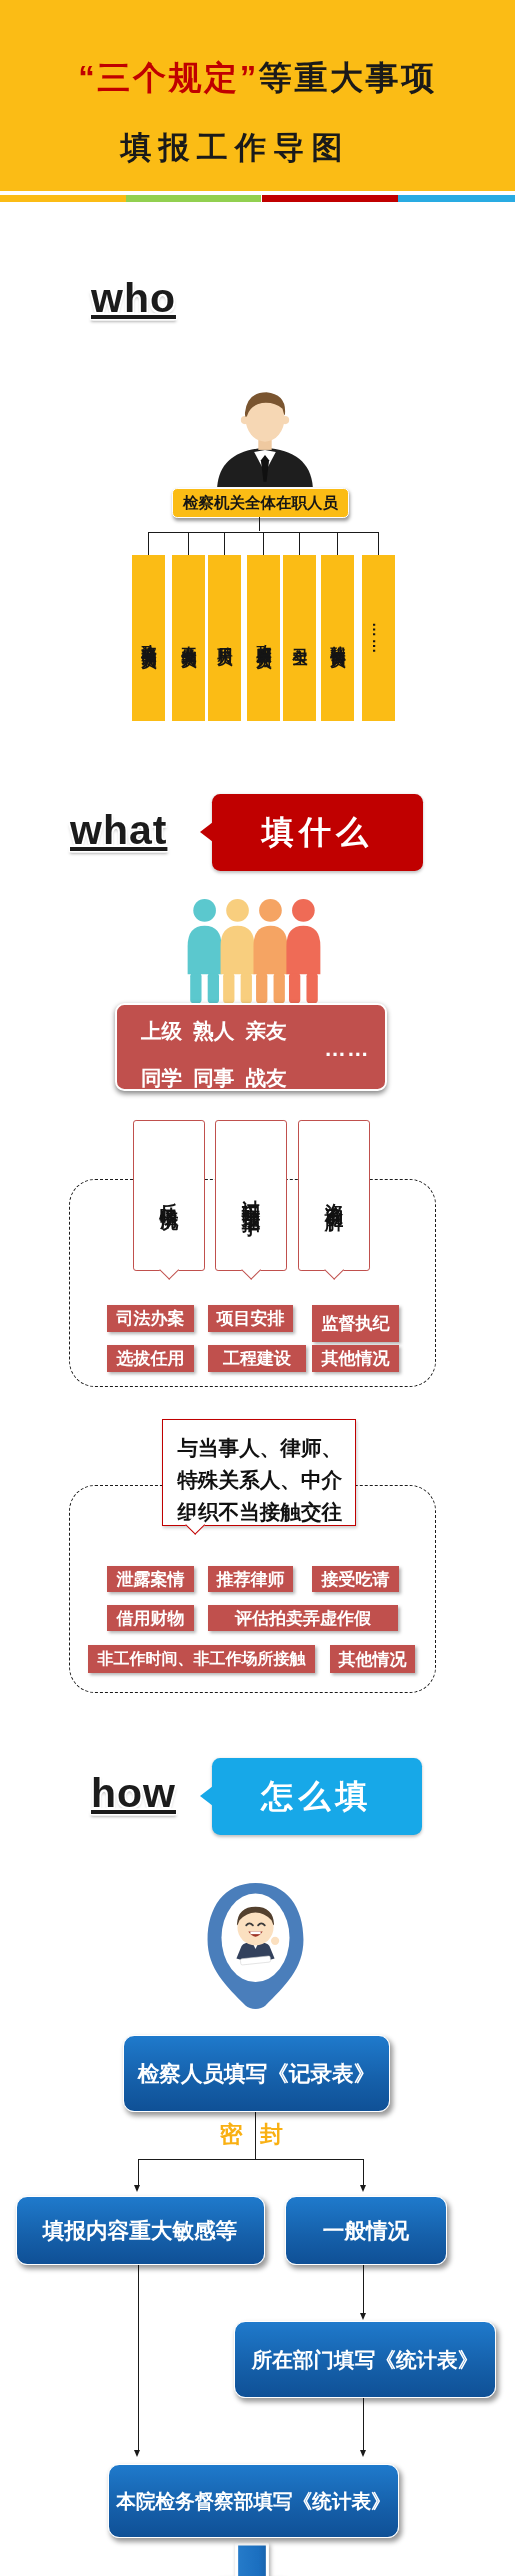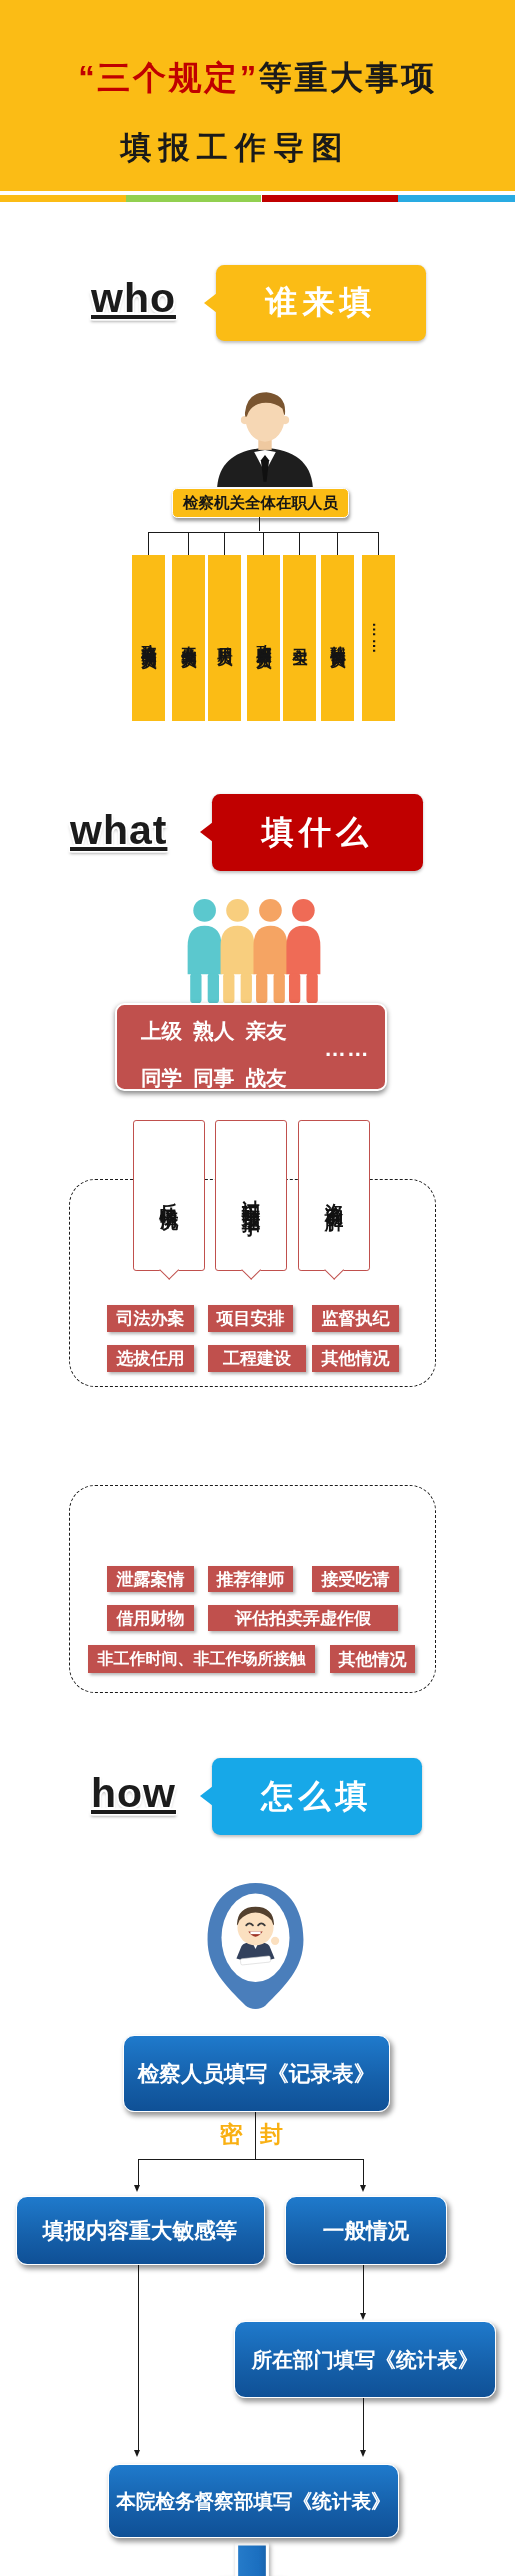--- a/index.html
+++ b/index.html
@@ -74,24 +74,20 @@
       <span class="hdr-quote">“三个规定”</span><span>等重大事项</span>
     </div>
     <div class="abs hdr-l2">填报工作导图</div>
   </div>
   <div class="abs stripe" style="left:0;width:126px;background:#FBBC15;"></div>
   <div class="abs stripe" style="left:126px;width:135px;background:#92D050;"></div>
   <div class="abs stripe" style="left:262px;width:136px;background:#C00000;"></div>
   <div class="abs stripe" style="left:398px;width:117px;background:#29ABE2;"></div>
 
   <div class="abs word" style="left:91px;top:278px;">who</div>
-  <div class="abs bubble bub-yellow" style="left:216px;top:265px;width:210px;height:76px;">
-    <span class="ptr"></span>
-    <span>谁来填</span>
-  </div>
 
   <svg class="abs" style="left:211px;top:384px;" width="108" height="103" viewBox="0 0 210 200">
     <path d="M12,200 C16,152 48,128 105,124 C162,128 194,152 198,200 Z" fill="#1E1E1E"></path>
     <polygon points="105,128 84,132 105,172 126,132" fill="#ffffff"></polygon>
     <polygon points="105,138 97,148 102,190 108,190 113,148" fill="#101010"></polygon>
     <rect x="92" y="104" width="26" height="24" fill="#EFC9A0"></rect>
     <circle cx="66" cy="70" r="8" fill="#F6D7B4"></circle>
     <circle cx="144" cy="70" r="8" fill="#F6D7B4"></circle>
     <ellipse cx="105" cy="66" rx="38" ry="46" fill="#F6D7B4"></ellipse>
     <path d="M66,56 Q70,16 108,16 Q146,20 144,56 Q144,68 139,48 Q122,34 99,37 Q76,41 70,62 Q66,68 66,56 Z" fill="#7A5530"></path>
@@ -188,25 +184,31 @@
     <span class="vtext">过问干预插手</span>
     <span class="notch"></span>
   </div>
   <div class="abs chancol" style="left:298px;top:1120px;width:70px;height:149px;">
     <span class="vtext">咨询了解</span>
     <span class="notch"></span>
   </div>
 
   <div class="abs chip" style="left:107px;top:1305px;width:87px;height:27px;">司法办案</div>
   <div class="abs chip" style="left:208px;top:1305px;width:85px;height:27px;">项目安排</div>
-  <div class="abs chip" style="left:312px;top:1305px;width:87px;height:27px;">监督执纪</div>
+  <div class="abs chip" style="left:312px;top:1305px;width:87px;height:37px;">监督执纪</div>
   <div class="abs chip" style="left:107px;top:1345px;width:87px;height:27px;">选拔任用</div>
   <div class="abs chip" style="left:208px;top:1345px;width:98px;height:27px;">工程建设</div>
   <div class="abs chip" style="left:312px;top:1345px;width:87px;height:27px;">其他情况</div>
 
+  <div class="abs contactbox" style="left:162px;top:1419px;width:194px;height:107px;">
+    <div>与当事人、律师、</div>
+    <div>特殊关系人、中介</div>
+    <div>组织不当接触交往</div>
+    <span class="notch notch-red" style="left:32px;"></span>
+  </div>
 
   <div class="abs dashedframe" style="left:69px;top:1485px;width:365px;height:206px;"></div>
 
   <div class="abs chip" style="left:107px;top:1566px;width:87px;height:26px;">泄露案情</div>
   <div class="abs chip" style="left:208px;top:1566px;width:85px;height:26px;">推荐律师</div>
   <div class="abs chip" style="left:312px;top:1566px;width:87px;height:26px;">接受吃请</div>
   <div class="abs chip" style="left:107px;top:1605px;width:87px;height:26px;">借用财物</div>
   <div class="abs chip" style="left:208px;top:1605px;width:190px;height:26px;">评估拍卖弄虚作假</div>
   <div class="abs chip" style="left:88px;top:1645px;width:227px;height:28px;font-size:16px;">非工作时间、非工作场所接触</div>
   <div class="abs chip" style="left:330px;top:1645px;width:85px;height:28px;">其他情况</div>

